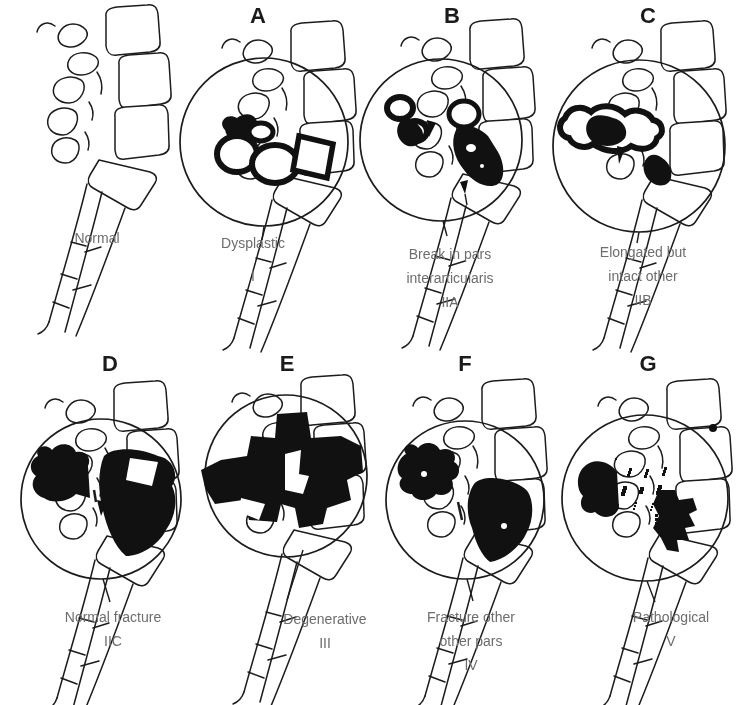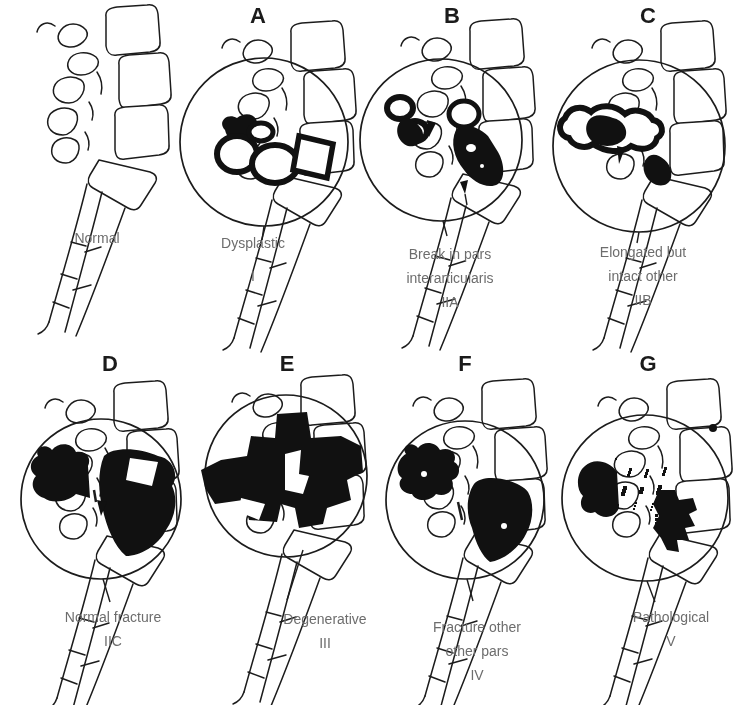--- a/index.html
+++ b/index.html
@@ -292,21 +292,21 @@
         <g stroke="none">
           <path fill="#111111" d="M36,104 C30,96 42,90 48,98 C54,90 66,92 70,100 C80,96 88,104 84,112 C92,116 90,128 82,130 C86,140 76,148 66,144 C60,152 46,152 42,144 C32,144 26,134 32,128 C24,122 28,108 36,104 Z"></path>
           <circle cx="54" cy="124" r="3" fill="#ffffff"></circle>
           <path d="M88,152 L92,170" stroke="#1c1c1c" stroke-width="2.5"></path>
           <path fill="#111111" d="M104,134 C96,146 96,164 102,178 C106,194 112,206 120,212 C132,210 148,200 156,184 C164,170 164,152 158,142 C150,130 114,122 104,134 Z"></path>
           <circle cx="134" cy="176" r="3" fill="#ffffff"></circle>
         </g>
         <path d="M97,229 L103,251" fill="none" stroke="#1c1c1c" stroke-width="1.4"></path>
       </svg>
       <div class="letter" style="left: 95px; top: 2px;">F</div>
-      <div class="label" style="left: 101px; top: 265px; margin-left: 6px;">
+      <div class="label" style="left: 101px; top: 255px;">
         <span class="line">Fracture other</span>
         <span class="line">other pars</span>
         <span class="line">IV</span>
       </div>
     </div>
     <div class="panel" style="left: 555px; top: 350px; width: 186px; height: 355px;">
       <svg width="186" height="355" viewBox="0 0 186 355">
         <g transform="translate(6,10)" fill="none" stroke="#1c1c1c" stroke-width="1.5" stroke-linecap="round" stroke-linejoin="round">
           <path fill="#ffffff" d="M106,31 C105,24 110,22 117,21 L147,19 C154,18 157,21 158,28 L160,55 C161,62 157,65 150,66 L117,69 C110,70 107,67 106,60 Z"></path>
           <path fill="#ffffff" d="M119,79 C118,72 122,70 129,69 L158,67 C165,66 168,69 169,76 L171,107 C172,114 168,117 161,118 L129,122 C122,123 120,120 119,113 Z"></path>

